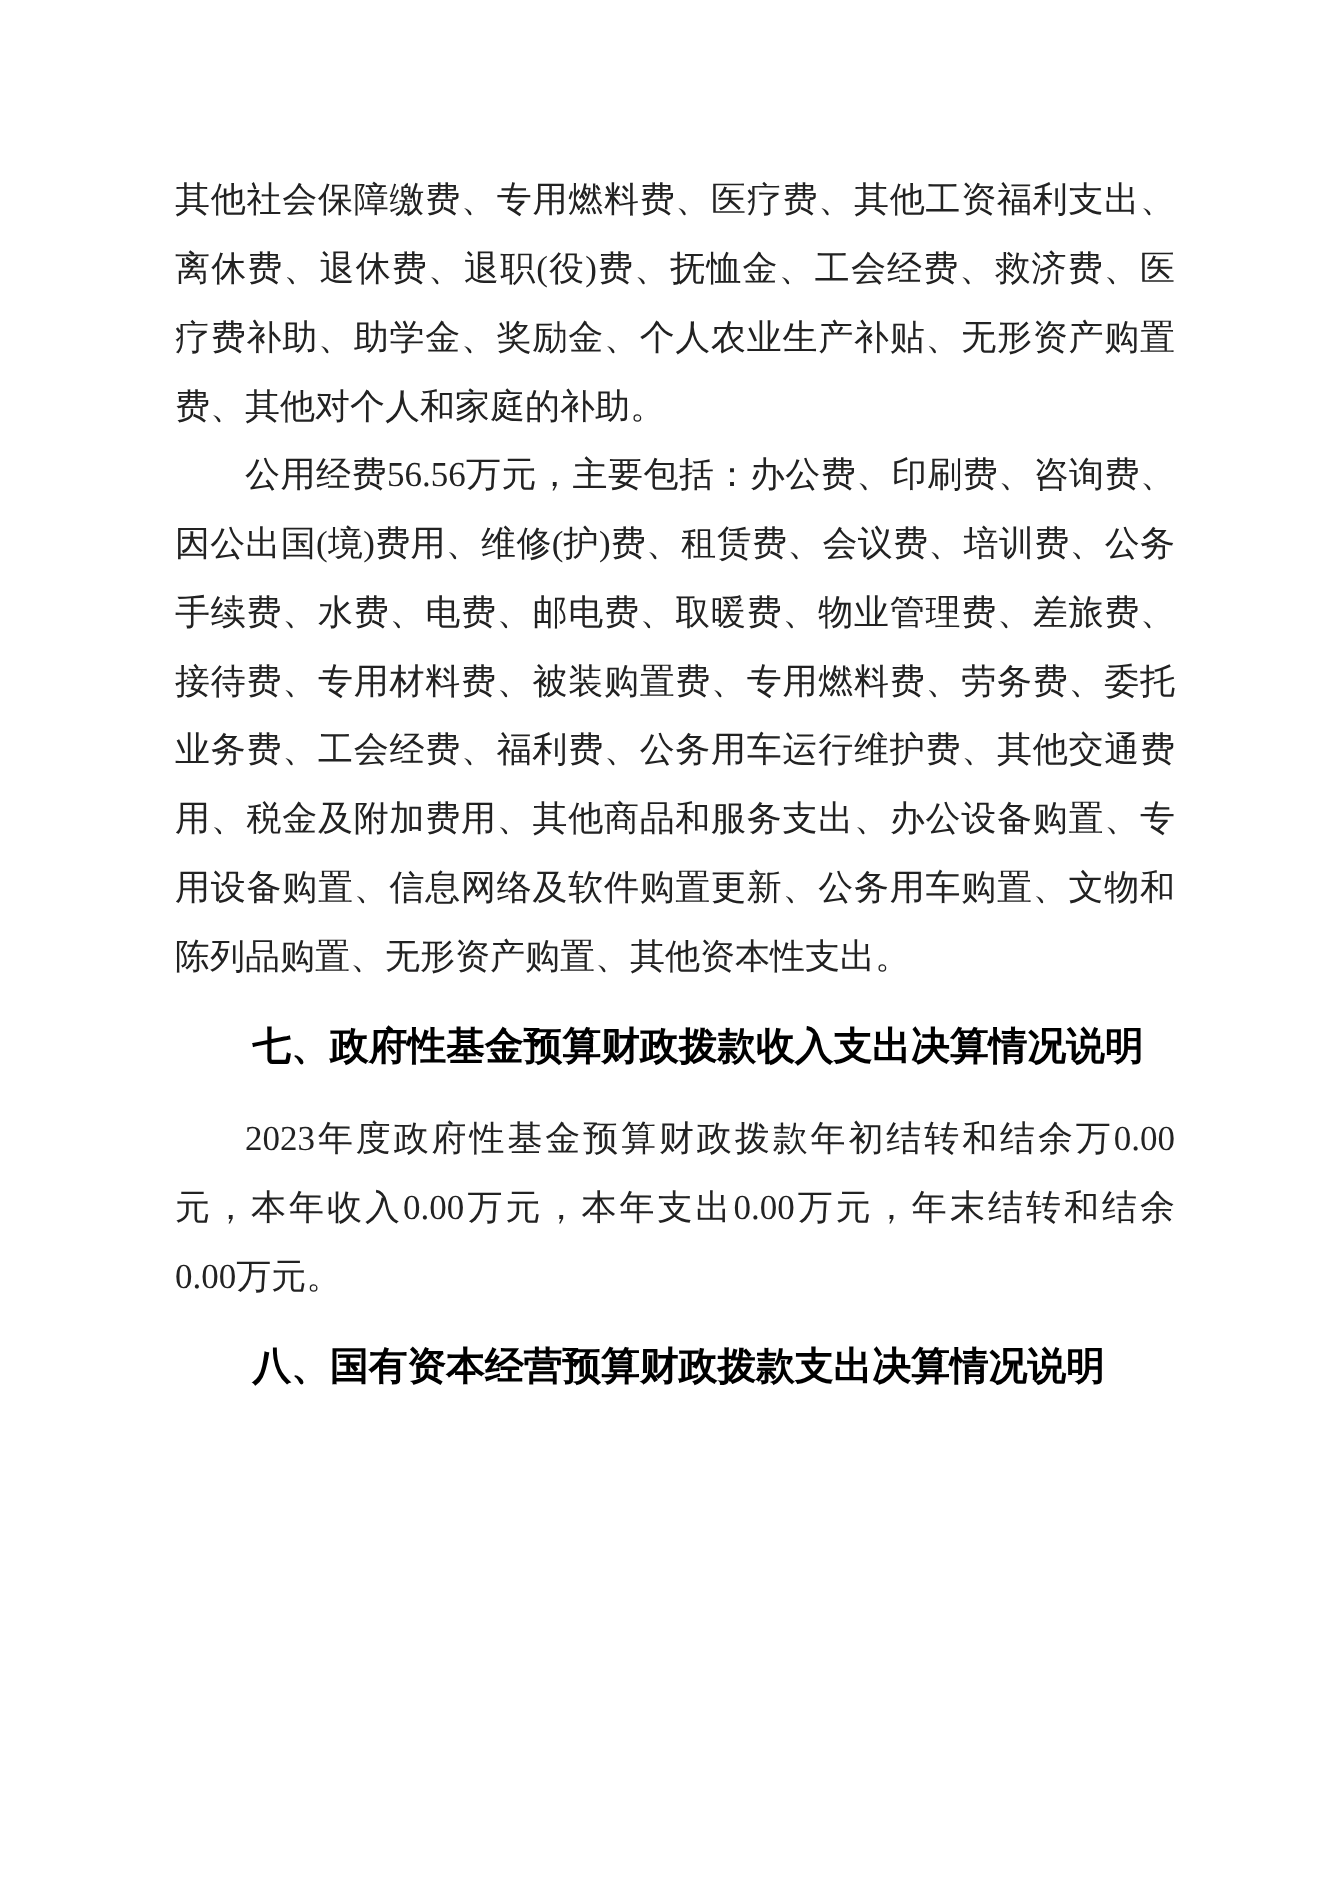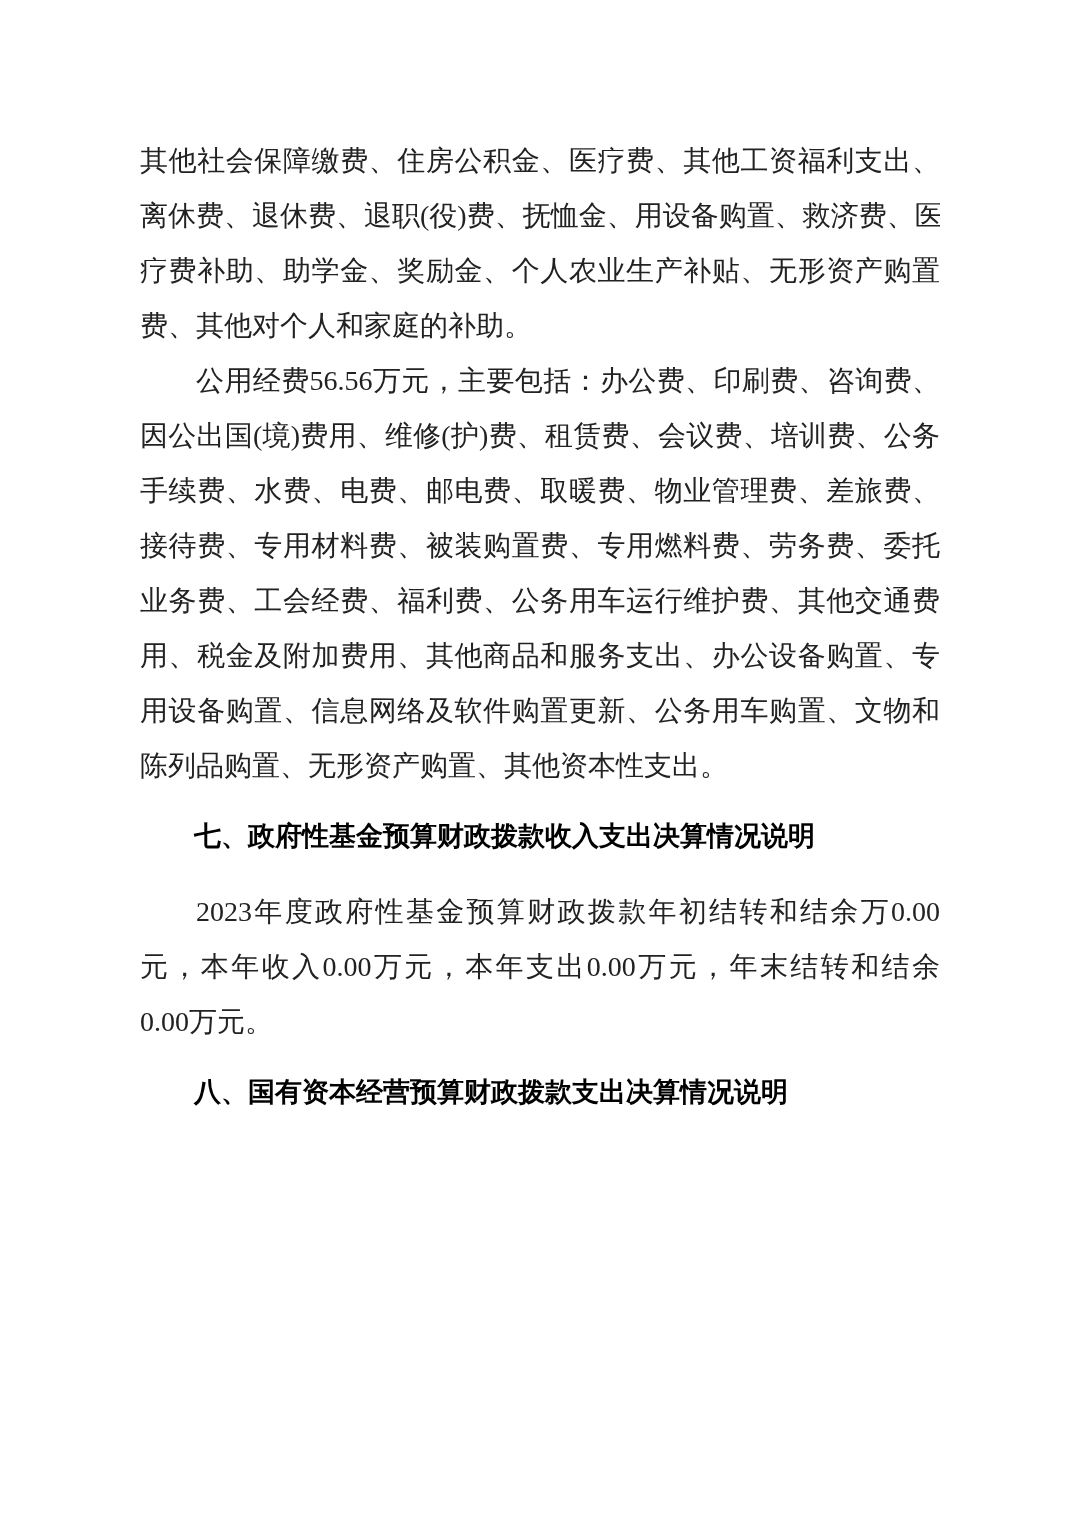--- a/index.html
+++ b/index.html
@@ -33,35 +33,35 @@
   .line.indent {
     text-indent: 2em;
   }
   .line.last {
     text-align: center;
     text-align-last: left;
   }
   .heading {
     font-family: "Liberation Sans", "DejaVu Sans", sans-serif;
     font-weight: 700;
-    font-size: 27px;
+    font-size: 31px;
     line-height: 55px;
     color: #000000;
     text-indent: 2em;
     margin: 16px 0 20px 0;
   }
 </style>
 </head>
 <body>
 
 <div class="page">
 
   <div class="para">
-    <div class="line">其他社会保障缴费、住房公积金、医疗费、其他工资福利支出、</div>
-    <div class="line">离休费、退休费、退职(役)费、抚恤金、用设备购置、救济费、医</div>
+    <div class="line">其他社会保障缴费、专用燃料费、医疗费、其他工资福利支出、</div>
+    <div class="line">离休费、退休费、退职(役)费、抚恤金、工会经费、救济费、医</div>
     <div class="line">疗费补助、助学金、奖励金、个人农业生产补贴、无形资产购置</div>
     <div class="line last">费、其他对个人和家庭的补助。</div>
   </div>
 
   <div class="para">
     <div class="line indent">公用经费56.56万元，主要包括：办公费、印刷费、咨询费、</div>
     <div class="line">因公出国(境)费用、维修(护)费、租赁费、会议费、培训费、公务</div>
     <div class="line">手续费、水费、电费、邮电费、取暖费、物业管理费、差旅费、</div>
     <div class="line">接待费、专用材料费、被装购置费、专用燃料费、劳务费、委托</div>
     <div class="line">业务费、工会经费、福利费、公务用车运行维护费、其他交通费</div>

